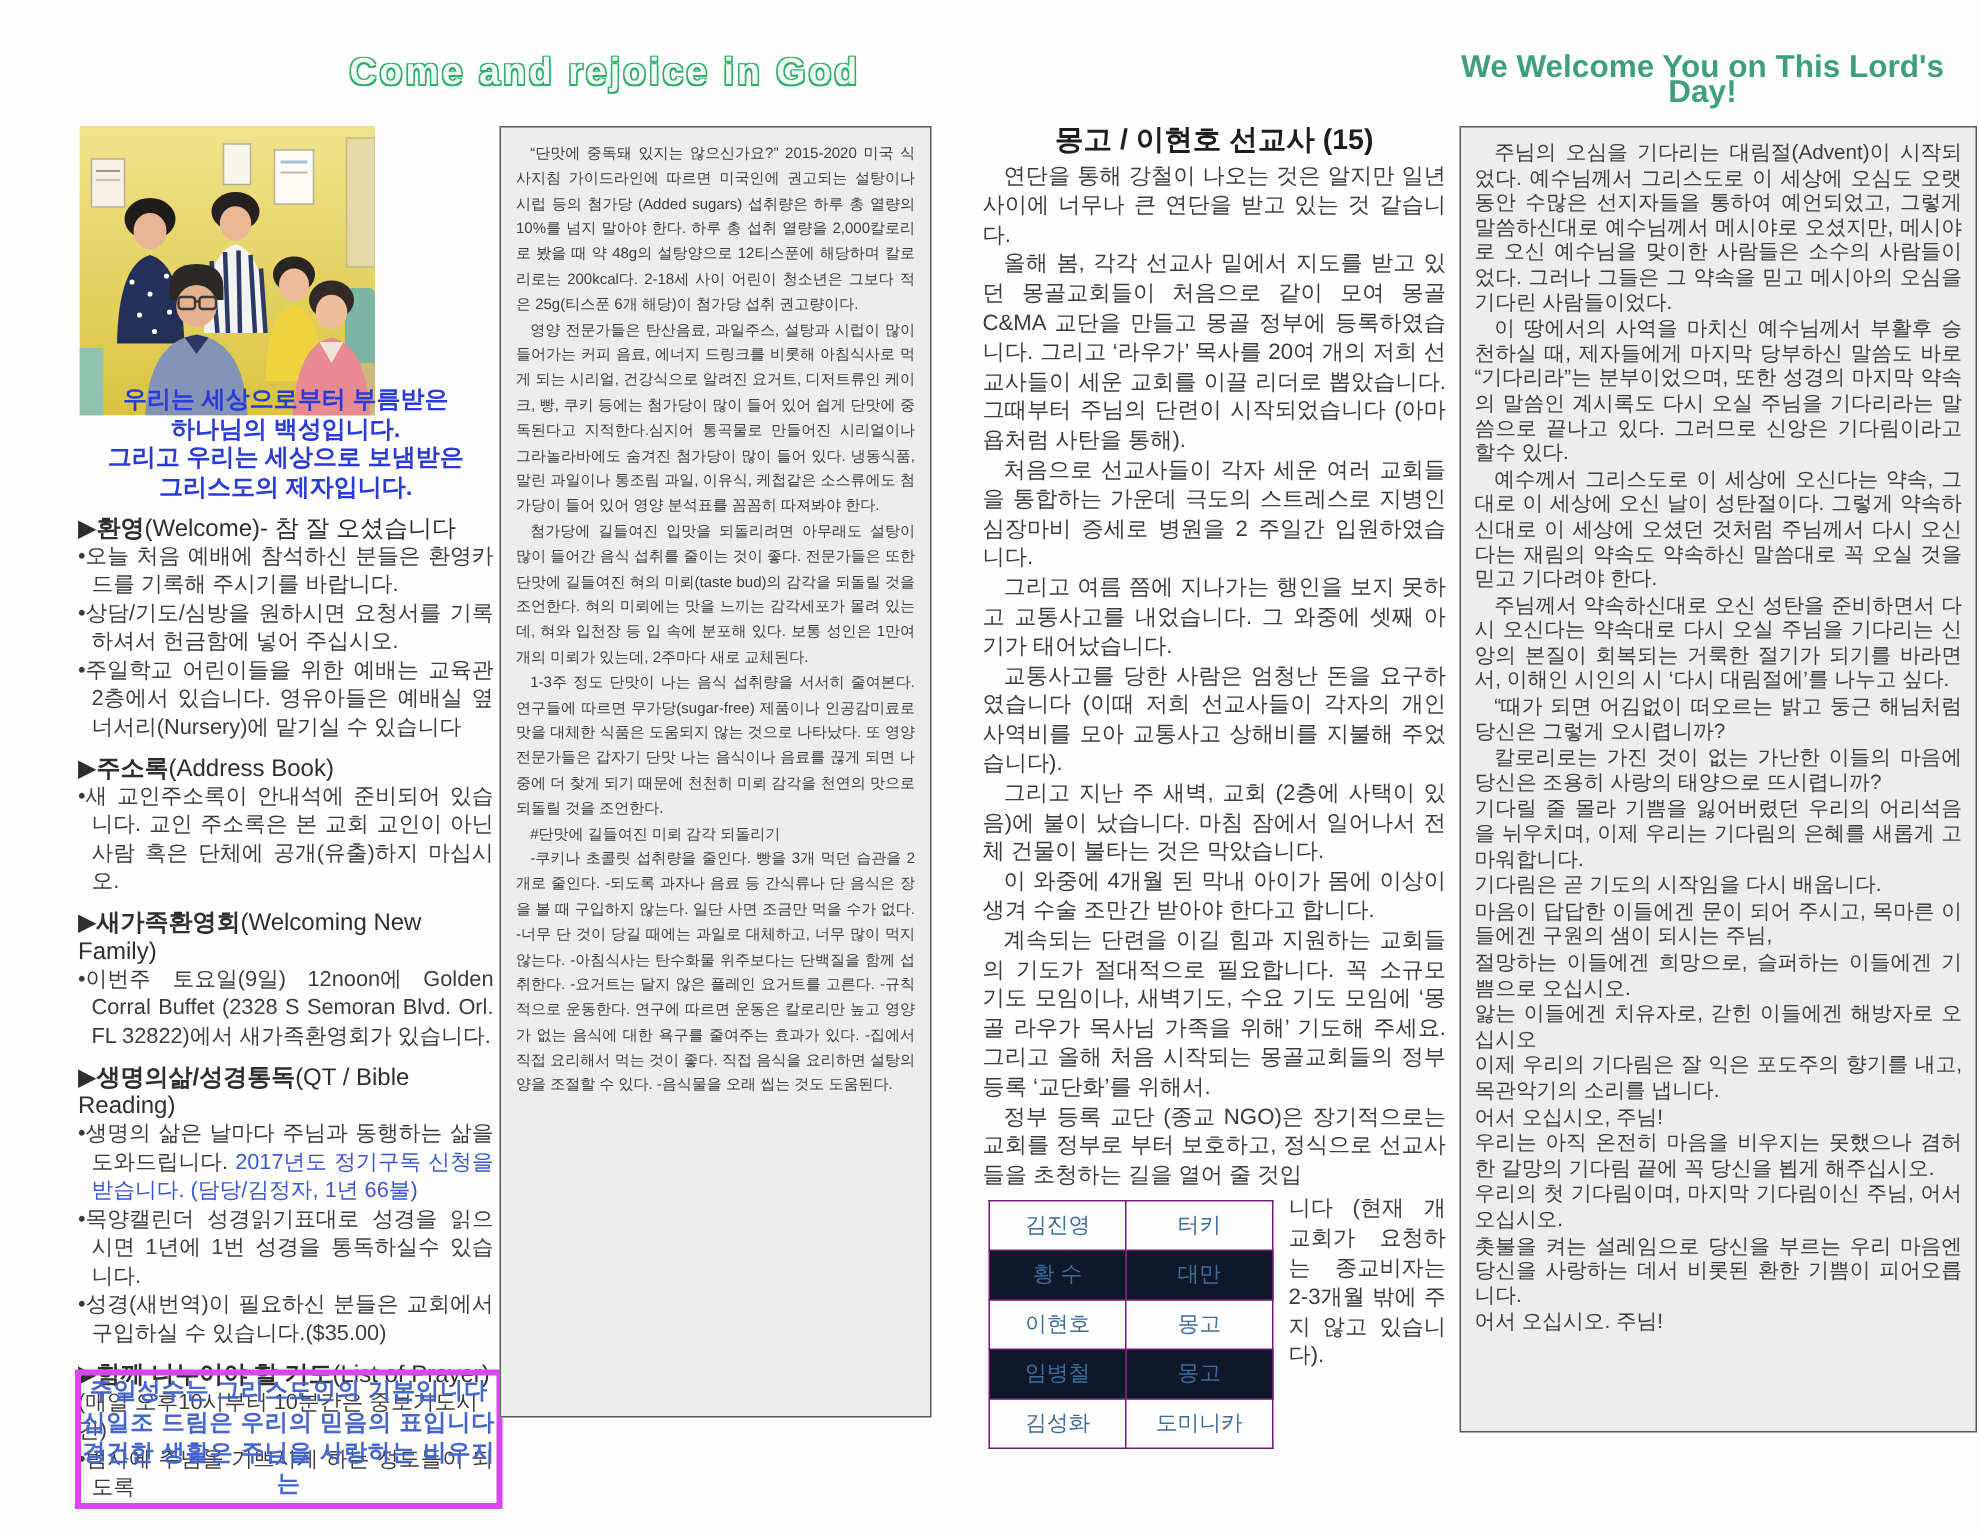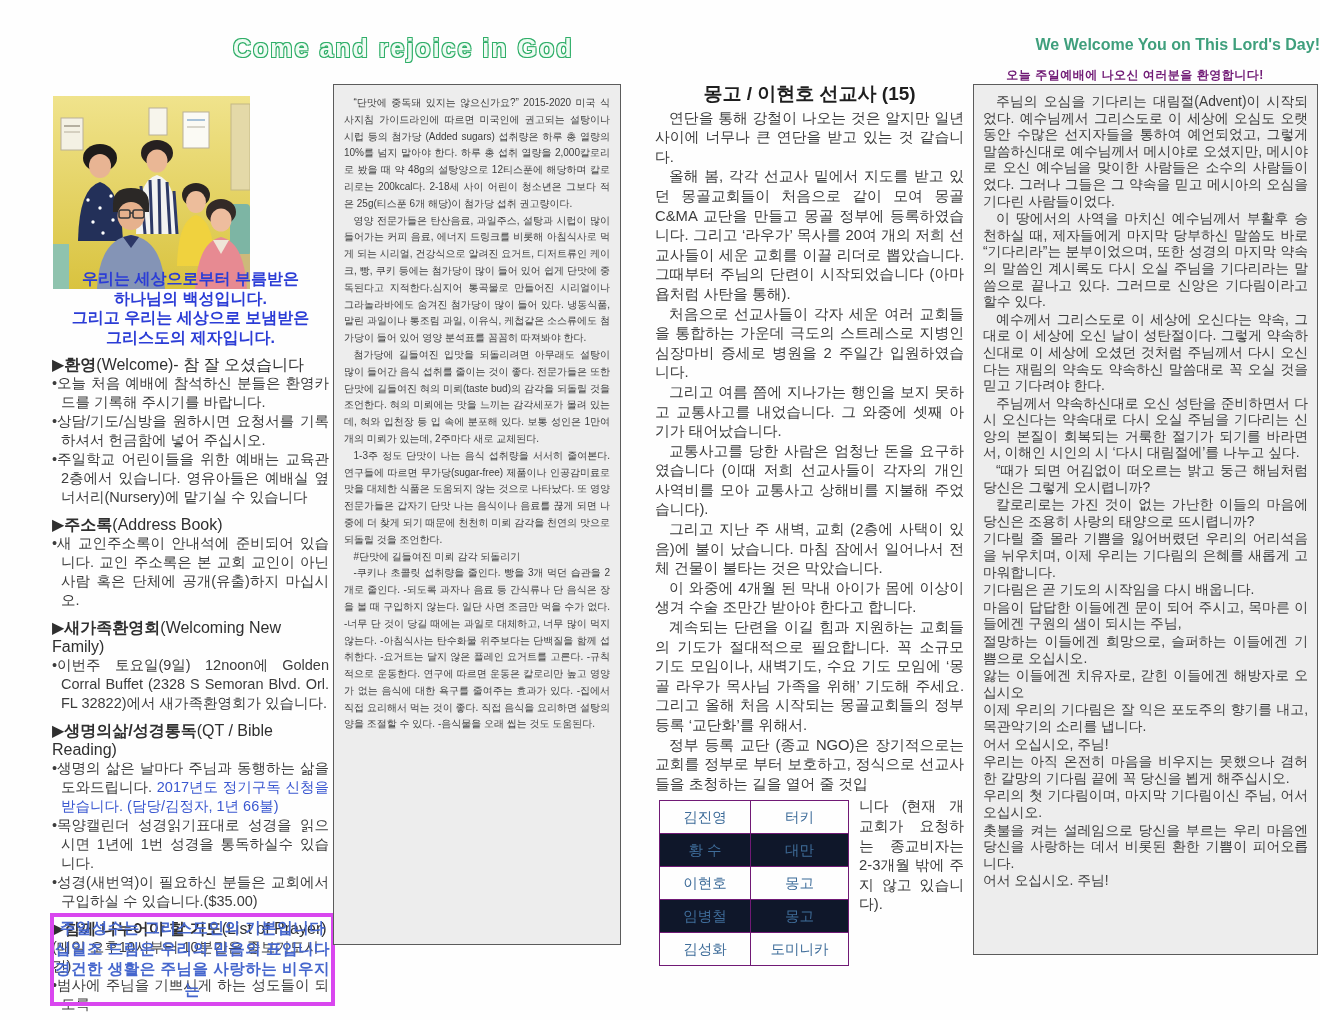--- a/index.html
+++ b/index.html
@@ -8,25 +8,25 @@
     font-family:"Liberation Sans","DejaVu Sans",sans-serif; color:#3d3d3d; overflow:hidden;
   }
   
   .title-green {
     position:absolute; left:233px; top:34px; font-size:25px; font-weight:800; letter-spacing:2px;
     color:#effbf3;
     text-shadow:-1px -1px 0 #2fae68, 1px -1px 0 #2fae68, -1px 1px 0 #2fae68, 1px 1px 0 #2fae68;
     white-space:nowrap;
   }
   .welcome { position:absolute; left:950px; top:36px; width:370px; text-align:center; line-height:17px; }
-  .welcome .en { color:#3f9f7c; font-size:16px; font-weight:bold;text-align:right; }
+  .welcome .en { color:#3f9f7c; font-size:21px; font-weight:bold; }
   .welcome .ko { color:#701a75; font-size:12px; font-weight:bold; letter-spacing:0.5px; margin-top:14px; }
 
   
-  .col1 { position:absolute; left:52px; top:96px; width:277px; font-size:14.5px; line-height:19px; color:#3c3c3c; }
+  .col1 { position:absolute; left:52px; top:84px; width:277px; font-size:14.5px; line-height:19px; color:#3c3c3c; }
   .photo-frame { width:197px; height:193px; margin-left:1px; display:block; }
   .caption { color:#2b3cd6; font-weight:bold; font-size:16px; line-height:19.5px; text-align:center; margin-top:-20px; position:relative; }
   .sec { margin-top:8px; }
   .sec-h { font-size:16px; margin:0; color:#2f2f2f; }
   .sec-h .ko { font-weight:bold; }
   .sec-h .rest { font-weight:normal; }
   .bullet { text-align:justify; text-indent:-9px; padding-left:9px; margin:0; }
   .blue { color:#3a57d0; }
   .subline { margin:0; }
   .notice {

